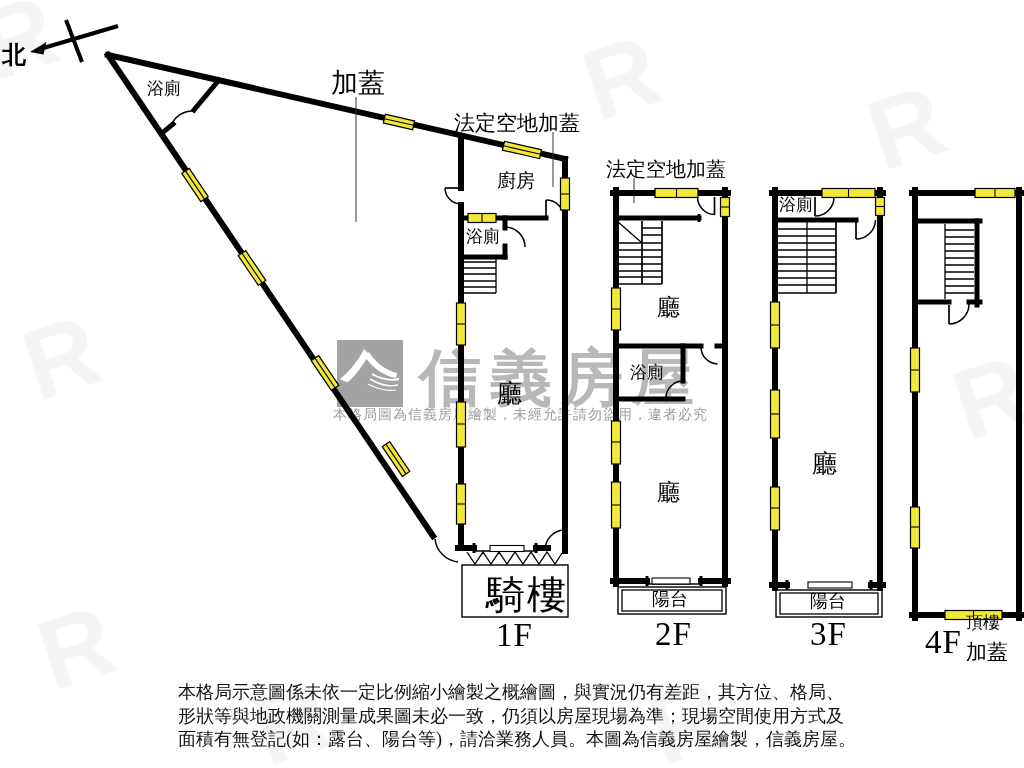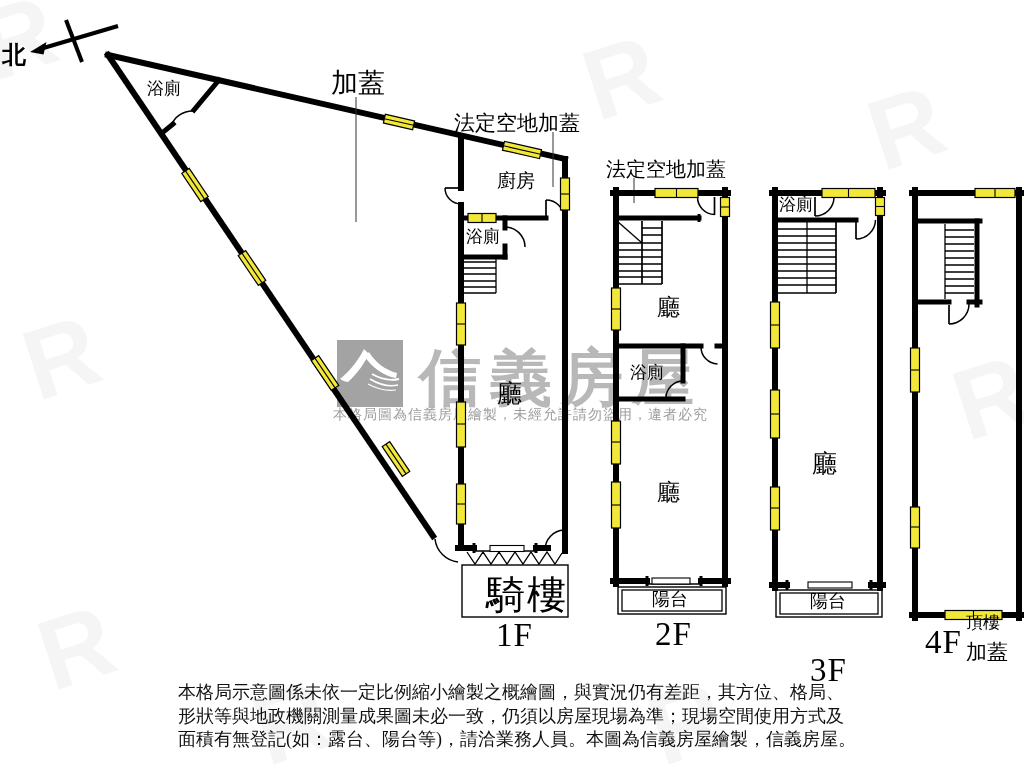--- a/index.html
+++ b/index.html
@@ -310,21 +310,21 @@
   <div class="lbl" style="left:606px;top:158px;font-size:20px">法定空地加蓋</div>
   <div class="lbl" style="left:657px;top:295px;font-size:23px">廳</div>
   <div class="lbl" style="left:630px;top:364px;font-size:17px">浴廁</div>
   <div class="lbl" style="left:657px;top:480px;font-size:23px">廳</div>
   <div class="lbl" style="left:652px;top:590px;font-size:18px">陽台</div>
   <div class="flbl" style="left:655px;top:616px">2F</div>
 
   <div class="lbl" style="left:779px;top:196px;font-size:17px">浴廁</div>
   <div class="lbl" style="left:812px;top:450px;font-size:25px">廳</div>
   <div class="lbl" style="left:810px;top:592px;font-size:18px">陽台</div>
-  <div class="flbl" style="left:810px;top:652px">3F</div>
+  <div class="flbl" style="left:810px;top:616px">3F</div>
 
   <div class="flbl" style="left:925px;top:624px">4F</div>
   <div class="lbl" style="left:966px;top:614px;font-size:17px">頂樓</div>
   <div class="lbl" style="left:966px;top:641px;font-size:21px">加蓋</div>
 
   <div id="disclaimer">
     <div>本格局示意圖係未依一定比例縮小繪製之概繪圖，與實況仍有差距，其方位、格局、</div>
     <div>形狀等與地政機關測量成果圖未必一致，仍須以房屋現場為準；現場空間使用方式及</div>
     <div>面積有無登記(如：露台、陽台等)，請洽業務人員。本圖為信義房屋繪製，信義房屋。</div>
   </div>

